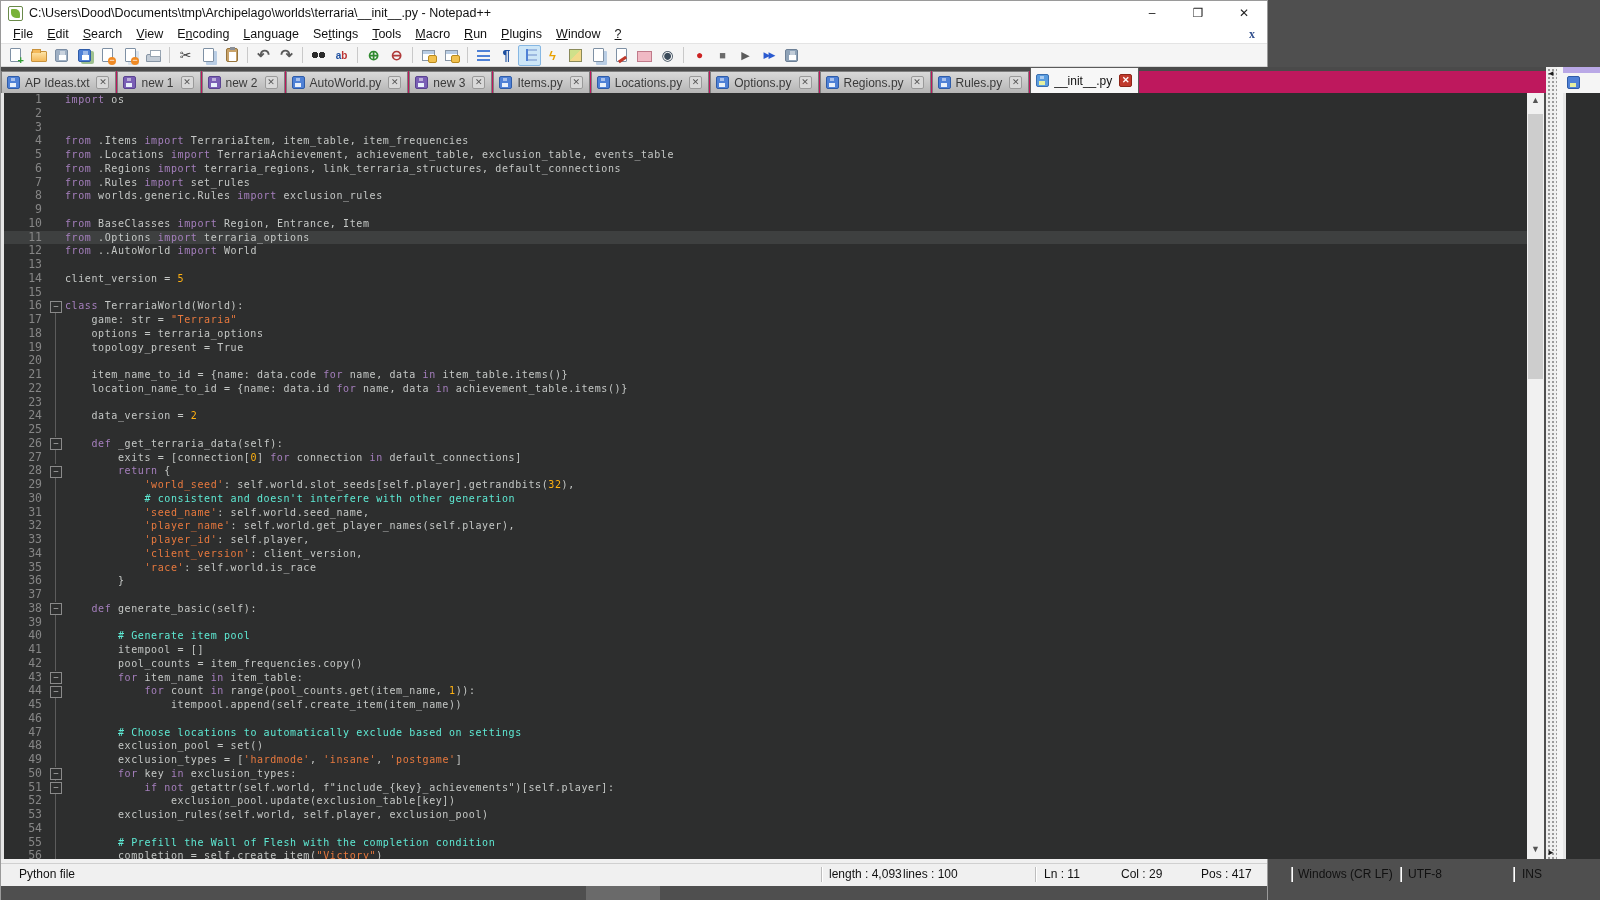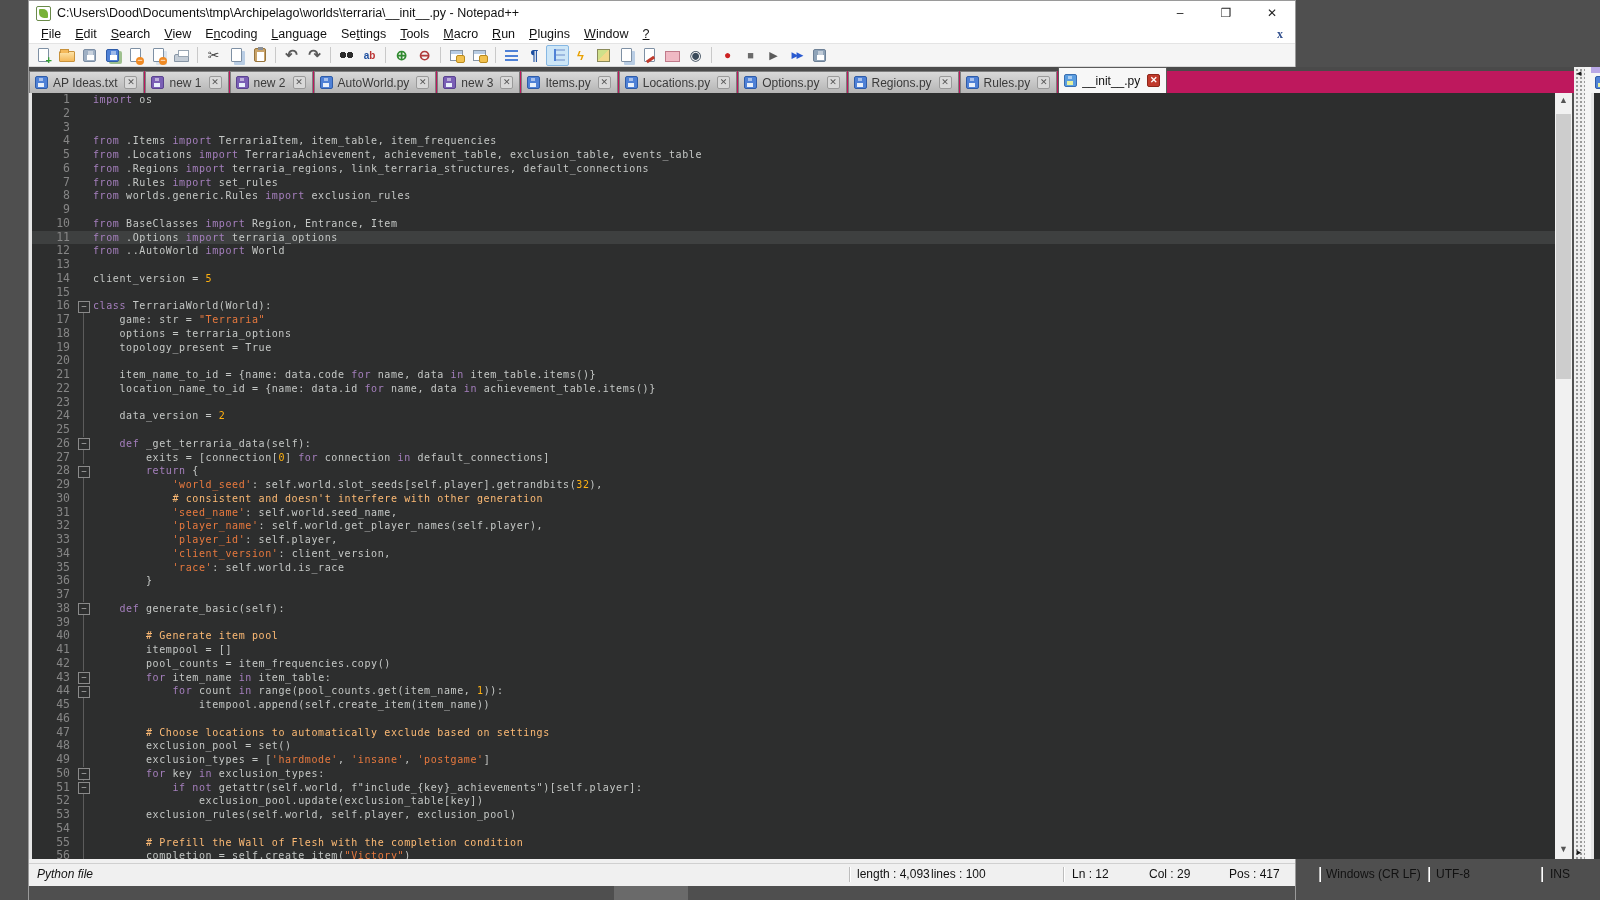--- a/index.html
+++ b/index.html
@@ -1,18 +1,18 @@
 <!DOCTYPE html>
 <html><head>
 <meta charset="utf-8">
 <style>
   * { margin:0; padding:0; box-sizing:border-box; }
   html,body { width:1600px; height:900px; overflow:hidden; background:#4f4f4f;
               font-family:"Liberation Sans", sans-serif; }
-  #app { position:relative; width:1268px; height:900px; background:#f0f0f0; border:1px solid #9a9a9a;margin-left:28px; }
+  #app { position:relative; width:1268px; height:900px; background:#f0f0f0; border:1px solid #9a9a9a; }
 
   
   #titlebar { position:absolute; left:0; top:0; width:100%; height:24px; background:#ffffff;
               display:flex; align-items:center; }
   #app-icon { width:15px; height:15px; margin:0 6px 0 7px; position:relative;
               background:#ffffff; border:1px solid #6a8a4a; border-radius:2px; }
   #app-icon::after { content:""; position:absolute; left:2px; top:2px; width:9px; height:9px;
               background:#79b239; border-radius:1px 5px 1px 5px; }
   #title-text { font-size:12.5px; color:#111; white-space:nowrap; }
   #win-buttons { margin-left:auto; display:flex; height:100%; }
@@ -120,21 +120,21 @@
   .fold { width:17px; flex:none; position:relative; }
   .fold.vline::before { content:""; position:absolute; left:7px; top:0; height:100%; width:1px; background:#5c5c5c; }
   .fold.box::before { content:"−"; position:absolute; left:2px; top:1.5px; width:10px; height:10px;
       border:1px solid #8a8a8a; background:#2d2e2e; color:#b0b0b0; font-size:9px; line-height:9px;
       text-align:center; z-index:1; }
   .fold.box::after { content:""; position:absolute; left:7px; top:11px; bottom:0; width:1px; background:#5c5c5c; }
   .code { font-size:10px; letter-spacing:0.6px; color:#c5c8c6; }
   .t-k { color:#a57fbd; }
   .t-s { color:#e8793e; }
   .t-n { color:#ffb111; }
-  .t-c { color:#fdba74; }
+  .t-c { color:#5eead4; }
 
   
   #vscroll { position:absolute; left:1526px; top:92px; width:17px; height:766px; background:#f1f1f1; }
   .sarrow { position:absolute; left:0; width:17px; height:17px; color:#555; font-size:9px;
             text-align:center; line-height:15px; background:#f1f1f1; }
   #sarrow-up { top:0; } #sarrow-down { bottom:0; }
   #sthumb { position:absolute; left:1px; top:21px; width:15px; height:265px; background:#cdcdcd; }
   #splitter { position:absolute; left:1545px; top:66px; width:11px; height:792px;
       background-color:#efefef;
       background-image:radial-gradient(#9a9a9a 28%, transparent 32%);
@@ -146,21 +146,21 @@
   #sliver-flop { position:absolute; left:10px; top:9px; width:13px; height:13px; border-radius:2px;
                  background:#4f81d6; border:1px solid #2f5ca8; }
   #sliver-flop::before { content:""; position:absolute; left:2px; bottom:1px; width:6px; height:4px; background:#e6f0a0; }
   #sliver-editor { position:absolute; left:6px; top:26px; right:0; bottom:0; background:#2d2e2e;
                    border-left:3px solid #e6e6e6; }
 
   
   #statusbar { position:absolute; left:0; top:862px; width:100%; height:22px; background:#f0f0f0;
                border-top:1px solid #d0d0d0; font-size:12px; color:#111; }
   .sb { position:absolute; top:3px; white-space:pre; }
-  #sb-doctype { left:8px;font-style:italic; }
+  #sb-doctype { left:18px; }
   #sb-length { left:828px; } #sb-lines { left:902px; }
   #sb-ln { left:1043px; } #sb-col { left:1120px; } #sb-pos { left:1200px; }
   #sb-eol { left:1297px; } #sb-enc { left:1407px; } #sb-ins { left:1521px;text-align:center; }
   .sb-sep { position:absolute; top:3px; height:15px; width:2px;
             border-left:1px solid #bdbdbd; border-right:1px solid #ffffff; }
 
   
   #bottomstrip { position:absolute; left:0; top:885px; width:100%; height:15px; background:#4f4f4f; }
   #bottomstrip .seg { position:absolute; left:585px; width:74px; height:100%; background:#6a6a6a; }
 </style>
@@ -438,21 +438,21 @@
     <div id="sliver-flop"></div>
     <div id="sliver-editor"></div>
   </div>
 
   <div id="statusbar">
     <div class="sb" id="sb-doctype">Python file</div>
     <div class="sb-sep" style="left:820px"></div>
     <div class="sb" id="sb-length">length : 4,093</div>
     <div class="sb" id="sb-lines">lines : 100</div>
     <div class="sb-sep" style="left:1034px"></div>
-    <div class="sb" id="sb-ln">Ln : 12</div>
+    <div class="sb" id="sb-ln">Ln : 11</div>
     <div class="sb" id="sb-col">Col : 29</div>
     <div class="sb" id="sb-pos">Pos : 417</div>
     <div class="sb-sep" style="left:1290px"></div>
     <div class="sb" id="sb-eol">Windows (CR LF)</div>
     <div class="sb-sep" style="left:1399px"></div>
     <div class="sb" id="sb-enc">UTF-8</div>
     <div class="sb-sep" style="left:1512px"></div>
     <div class="sb" id="sb-ins">INS</div>
   </div>
 

